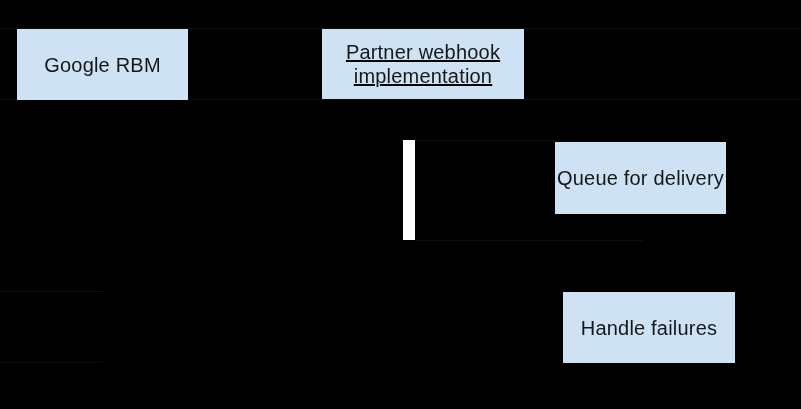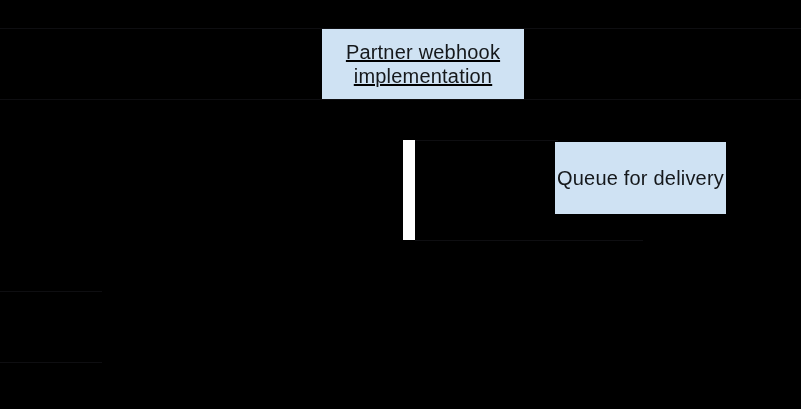--- a/index.html
+++ b/index.html
@@ -65,26 +65,32 @@
 
 <div class="stage">
 
   <div class="faint faint-top"></div>
   <div class="faint faint-bottom-row"></div>
   <div class="faint faint-arrow-queue"></div>
   <div class="faint faint-arrow-ret"></div>
   <div class="faint faint-left-a"></div>
   <div class="faint faint-left-b"></div>
 
+  <div class="node node-google">
+    <span class="label">Google RBM</span>
+  </div>
 
   <div class="node node-partner">
     <span class="label">Partner webhook
 implementation</span>
   </div>
 
   <div class="node node-queue">
     <span class="label">Queue for delivery</span>
   </div>
 
+  <div class="node node-failures">
+    <span class="label">Handle failures</span>
+  </div>
 
   <div class="activation"></div>
 
 </div>
 
 </body></html>

